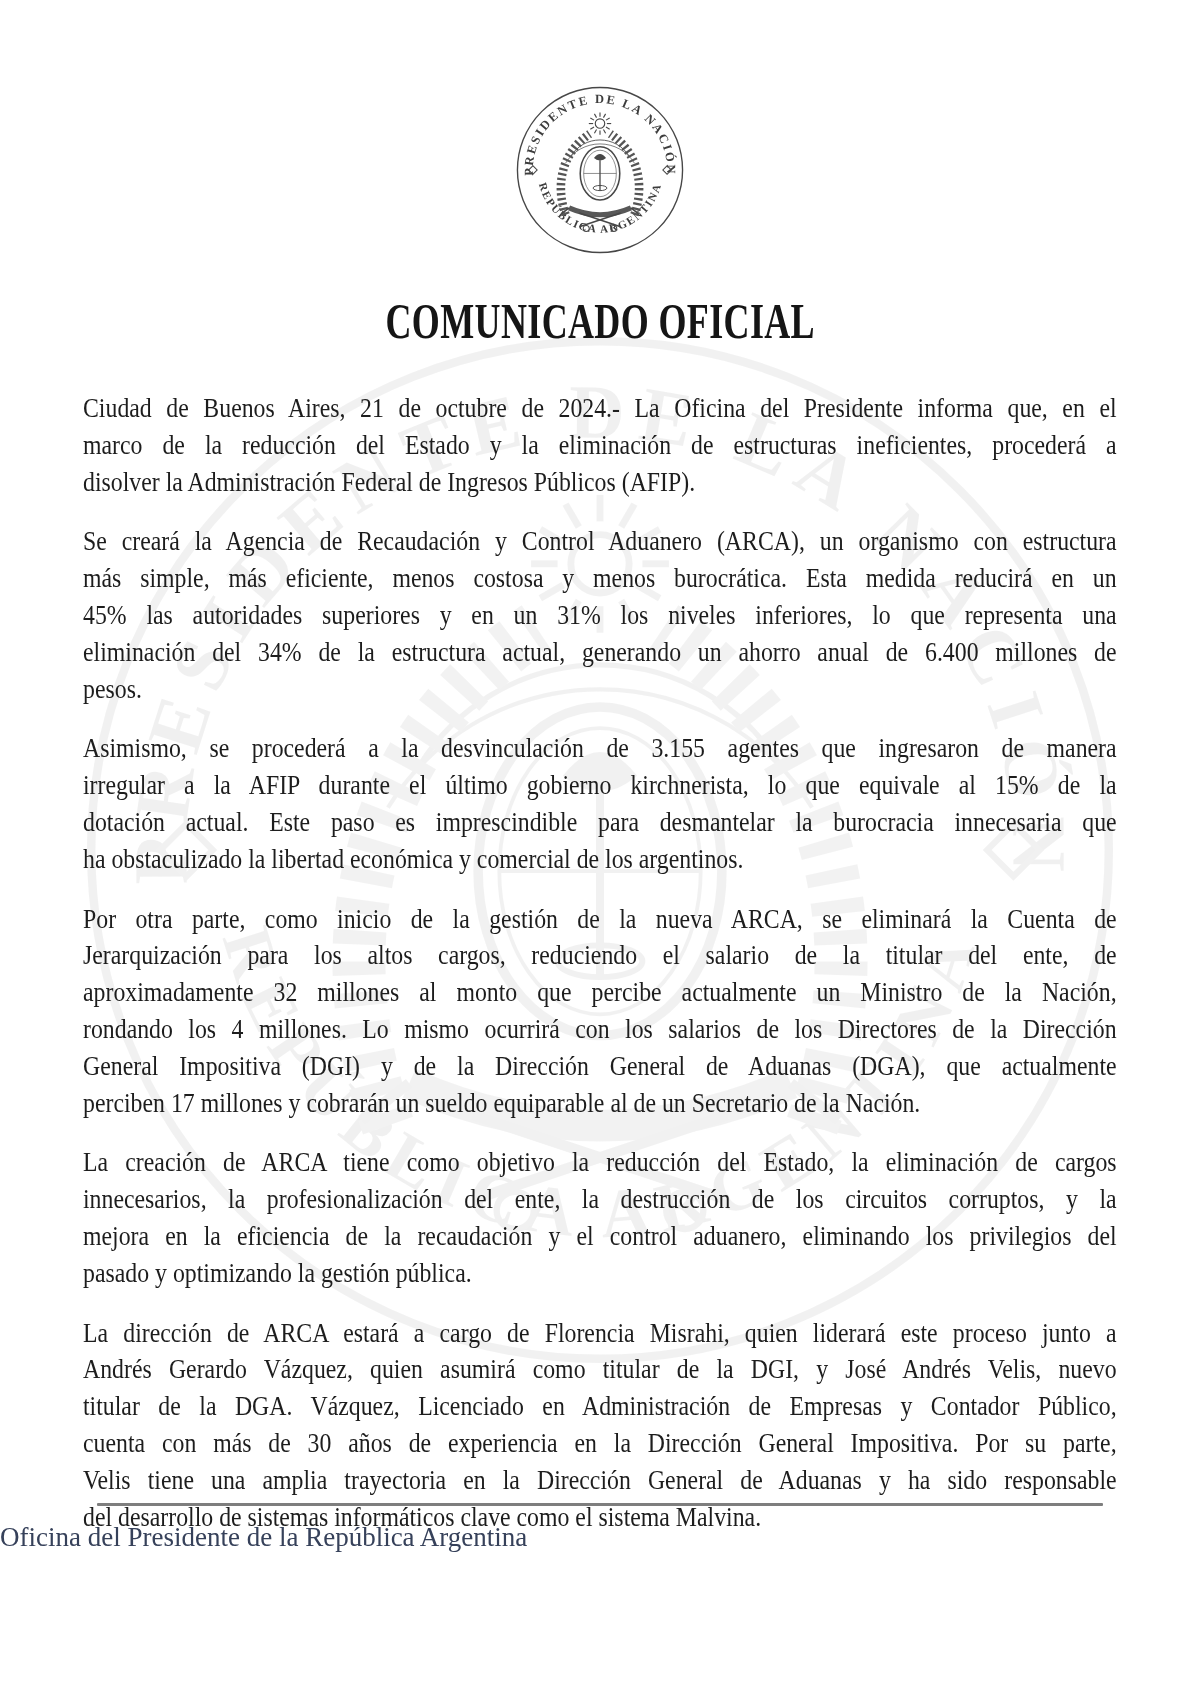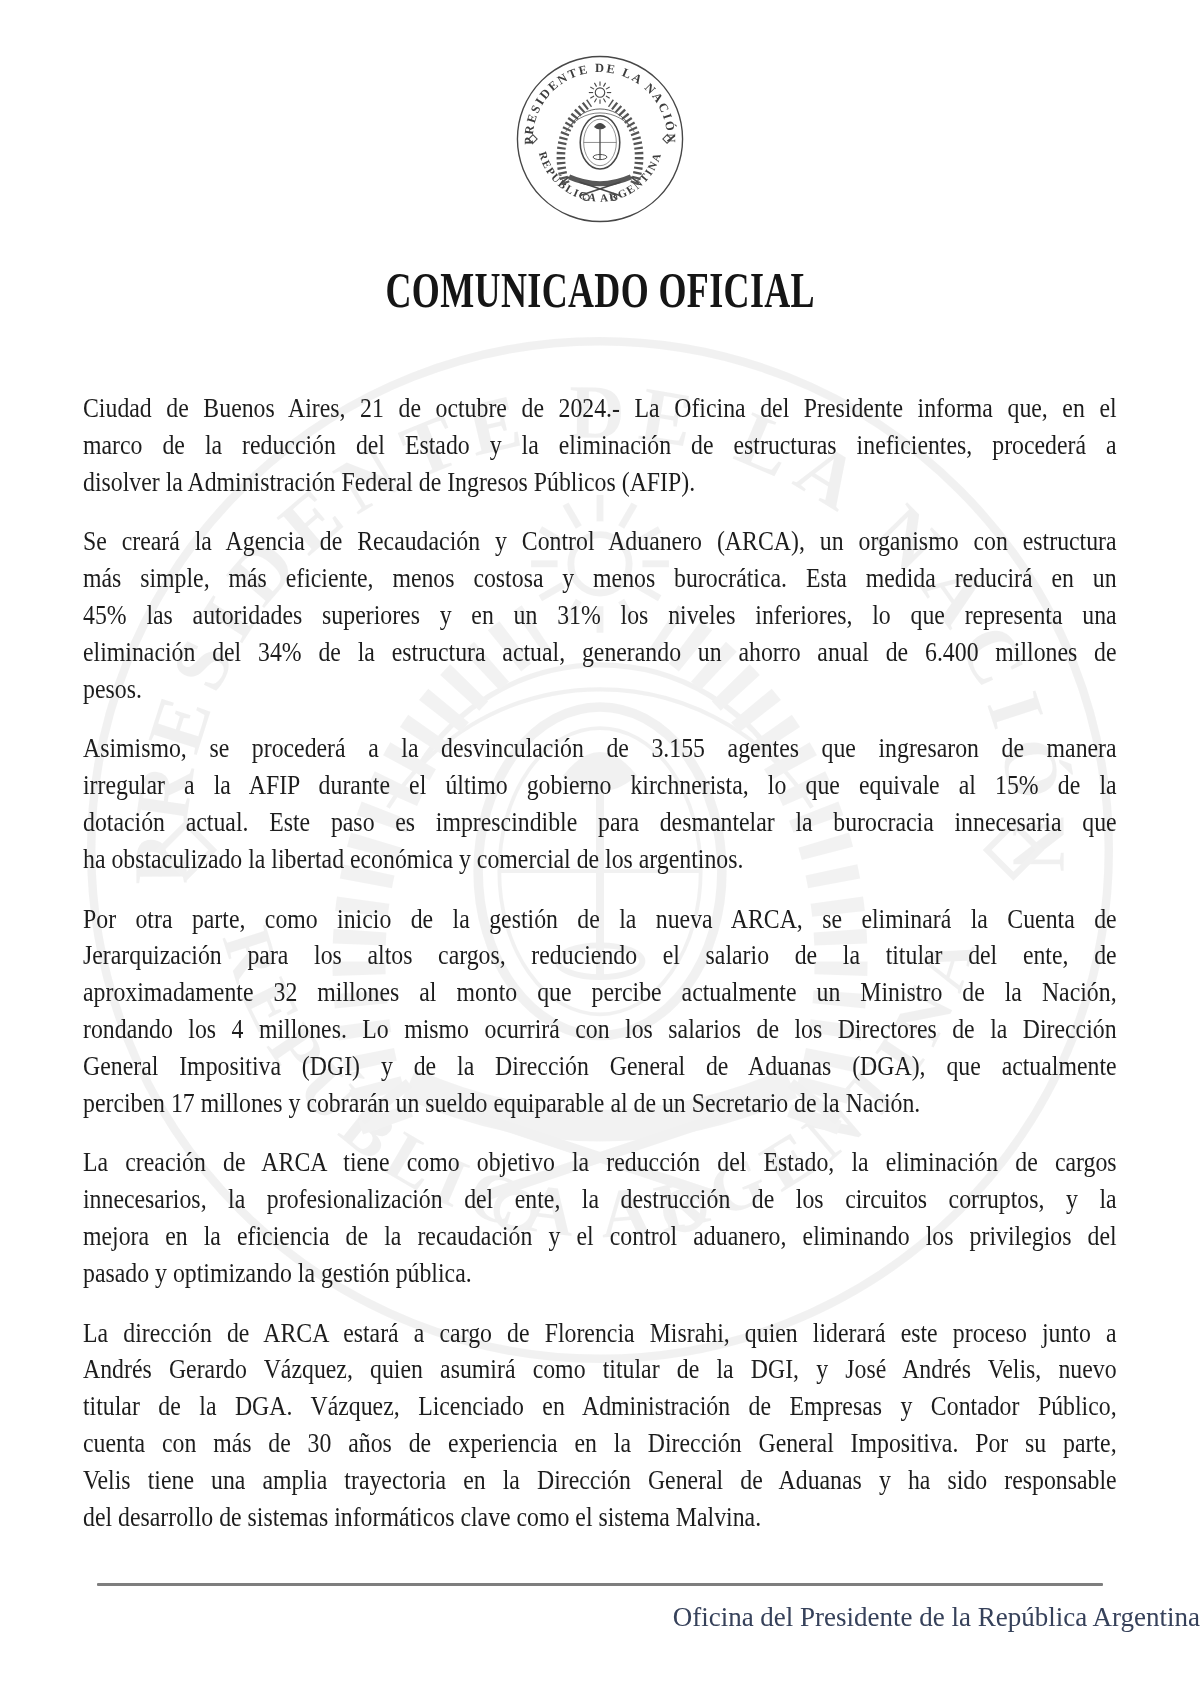--- a/index.html
+++ b/index.html
@@ -6,21 +6,21 @@
   .page {
     position: relative;
     width: 1200px;
     height: 1702px;
     background: #ffffff;
     overflow: hidden;
     font-family: "Liberation Serif", "DejaVu Serif", serif;
     color: #1d1d1d;
   }
   
-  .header { position: relative; z-index: 2; padding-top: 53px; text-align: center; }
+  .header { position: relative; z-index: 2; padding-top: 84px; text-align: center; }
   .seal { display: block; margin: 0 auto; width: 172px; height: 172px; }
   .title {
     margin-top: 40px;
     font-size: 50px;
     line-height: 50px;
     font-weight: 700;
     color: #151515;
     letter-spacing: 0.5px;
     white-space: nowrap;
   }
@@ -47,21 +47,21 @@
     transform-origin: 0 50%;
     font-size: 28px;
     line-height: 36.8px;
     margin: 0 0 23px 0;
     color: #1d1d1d;
   }
   .para:last-child { margin-bottom: 0; }
   .para .line { text-align: justify; text-align-last: justify; }
   .para .line.last { text-align-last: left; }
   
-  .footer { position: absolute; left: 0; right: 0; top: 1583px; z-index: 2; text-align: right; }
+  .footer { position: absolute; left: 0; right: 0; top: 1503px; z-index: 2; text-align: left; }
   .footer-rule {
     width: 1006px; height: 3px;
     margin: 0 auto;
     background: #7e7e7e;
     border-radius: 1px;
   }
   .footer-text {
     margin-top: 13px;
     font-size: 27px;
     line-height: 36px;

